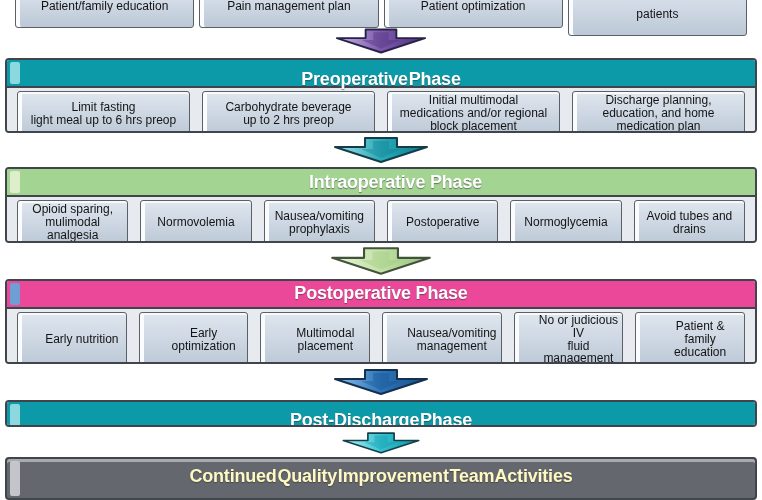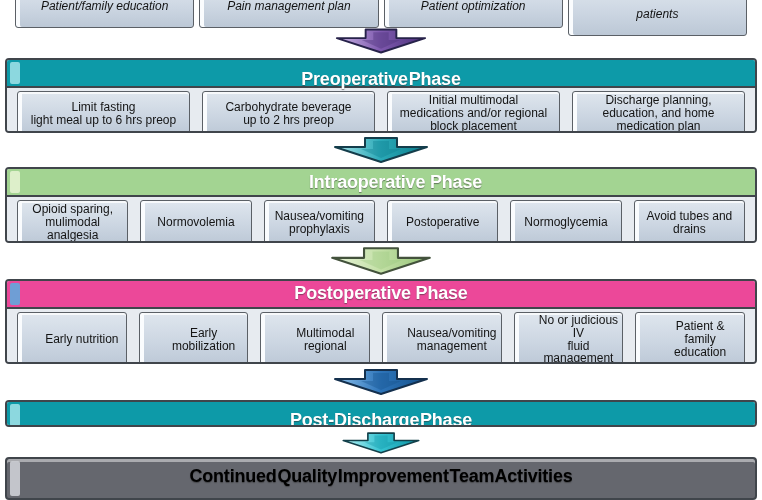--- a/index.html
+++ b/index.html
@@ -4,21 +4,21 @@
 <style>
   html,body{margin:0;padding:0;}
   body{
     width:762px;height:500px;overflow:hidden;background:#ffffff;
     font-family:"Liberation Sans", sans-serif;position:relative;
   }
   .page{width:762px;height:500px;display:flex;flex-direction:column;}
 
   
   .top-band{margin:0 5px;padding:0 10px;}
-  .top-items{display:grid;grid-template-columns:repeat(4,1fr);gap:5px;height:24px;overflow:visible;font-style:italic;}
+  .top-items{display:grid;grid-template-columns:repeat(4,1fr);gap:5px;height:24px;overflow:visible;}
   .top-item{height:40px;margin-top:-16px;}
 
   
   .item{
     border:1.5px solid var(--item_border);
     border-radius:3px;
     background:linear-gradient(180deg,var(--item_fill_light) 0%,var(--item_fill) 55%,var(--item_fill_dark) 100%);
     box-shadow:inset 4px 0 0 #fafcfe, inset 0 2px 0 rgba(255,255,255,.75);
     display:flex;align-items:center;justify-content:center;
     text-align:center;color:#141414;font-size:12px;line-height:1.08;
@@ -54,21 +54,21 @@
   .arrow{display:flex;justify-content:center;margin-top:4px;line-height:0;}
   .arrow svg{display:block;}
 
   
   .footer{
     margin:2px 5px 0 5px;border:2px solid var(--band_border);border-radius:4px;
     height:44px;position:relative;display:flex;justify-content:center;
     box-shadow:inset 0 3px 0 rgba(255,255,255,.45);
   }
   .footer-title{
-    margin:0;padding-top:7px;font-size:18px;font-weight:bold;color:#000000;
+    margin:0;padding-top:7px;font-size:18px;font-weight:bold;color:#fef9c3;
     word-spacing:-4px;letter-spacing:-.2px;text-shadow:0 1px 1px rgba(40,40,40,.5);
   }
 </style>
 </head>
 <body>
 
 <div class="page">
 
   <div class="top-band">
     <div class="top-items">
@@ -159,23 +159,23 @@
     </svg>
   </div>
 
   <section class="band postop">
     <header class="phase-header" style="background: #ec4899;">
       <span class="accent" style="background: rgb(104, 163, 216);"></span>
       <h2 class="phase-title">Postoperative Phase</h2>
     </header>
     <div class="items cols-6">
       <div class="item">Early nutrition</div>
-      <div class="item">Early mobilization</div>
+      <div class="item">Early optimization</div>
       <div class="item">Multimodal
-regional</div>
+placement</div>
       <div class="item">Nausea/vomiting
 management</div>
       <div class="item">No or judicious IV
 fluid management</div>
       <div class="item">Patient &amp;
 family education</div>
     </div>
   </section>
 
   <div class="arrow">

